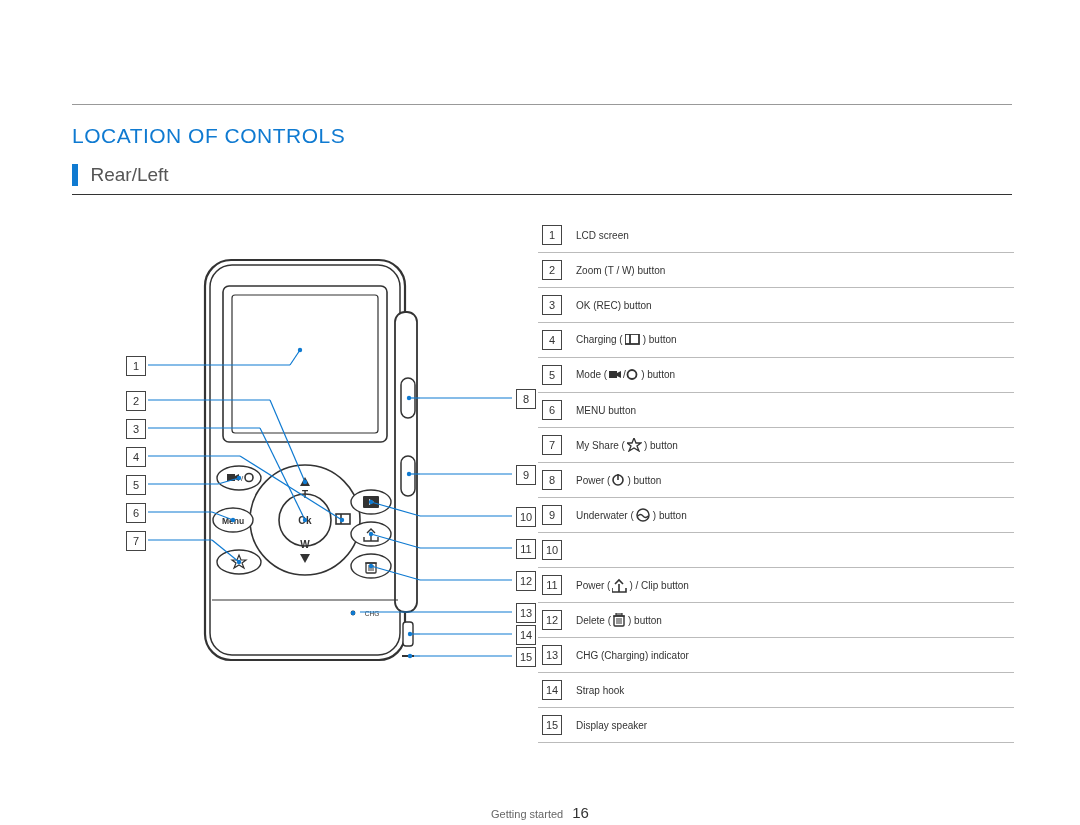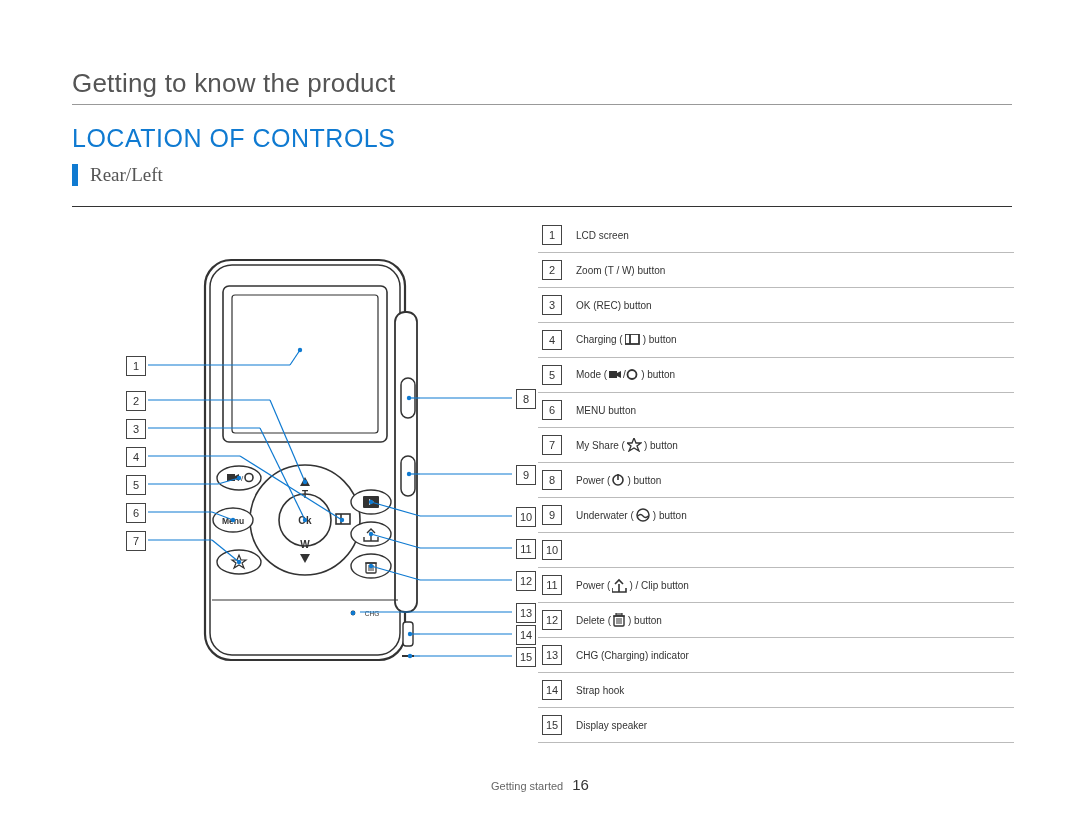--- a/index.html
+++ b/index.html
@@ -30,32 +30,31 @@
     left: 72px;
     top: 104px;
     width: 940px;
     height: 1px;
     background: #999;
   }
   .section-heading {
     position: absolute;
     left: 72px;
     top: 124px;
-    font-size: 25px;
+    font-size: 21px;
     color: #0f7ad1;
     letter-spacing: 0.5px;
   }
   .subsection {
     position: absolute;
     left: 72px;
     top: 164px;
     width: 940px;
     border-bottom: 1px solid #333;
-    padding-bottom: 20px;
-    font-family: Liberation Serif, serif;
+    padding-bottom: 8px;
   }
   .subsection .bar {
     display: inline-block;
     width: 6px;
     height: 22px;
     background: #0f7ad1;
     vertical-align: middle;
     margin-right: 8px;
   }
   .subsection .label {
@@ -124,37 +123,36 @@
     gap: 2px;
   }
   .inline-icon svg {
     vertical-align: middle;
   }
 
   .footer {
     position: absolute;
     left: 0;
     width: 1080px;
-    top: 776px;
+    top: 804px;
     text-align: center;
     font-size: 11px;
     color: #666;
   }
   .footer .pnum {
     font-size: 15px;
     color: #333;
     margin-left: 6px;
   }
 </style>
 </head>
 <body>
 
 <div class="page">
 
-  <div class="title">Getting to know the product</div>
   <div class="title-underline"></div>
 
   <div class="section-heading">LOCATION OF CONTROLS</div>
 
   <div class="subsection">
     <span class="bar"></span>
     <span class="label">Rear/Left</span>
   </div>
 
   <div class="diagram">

